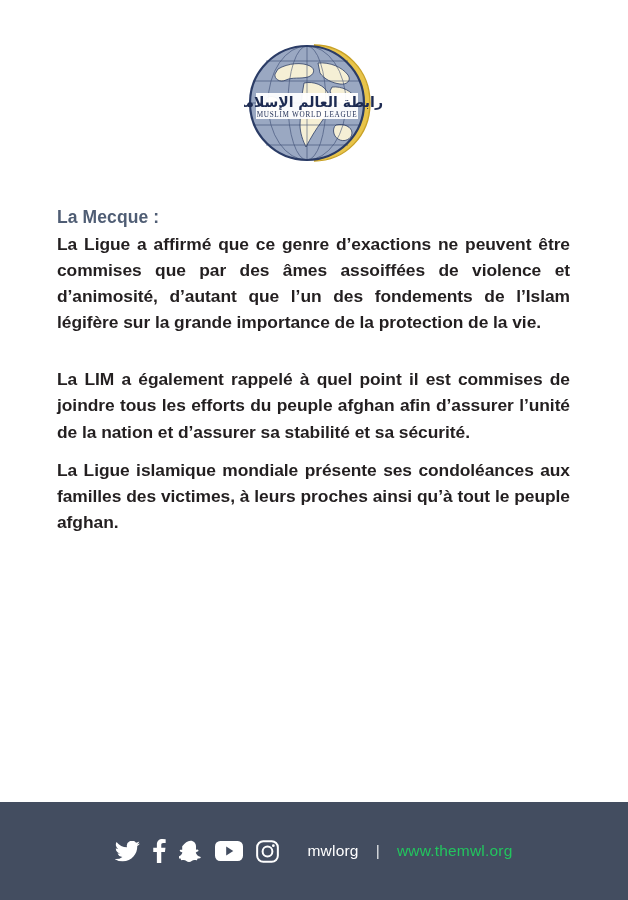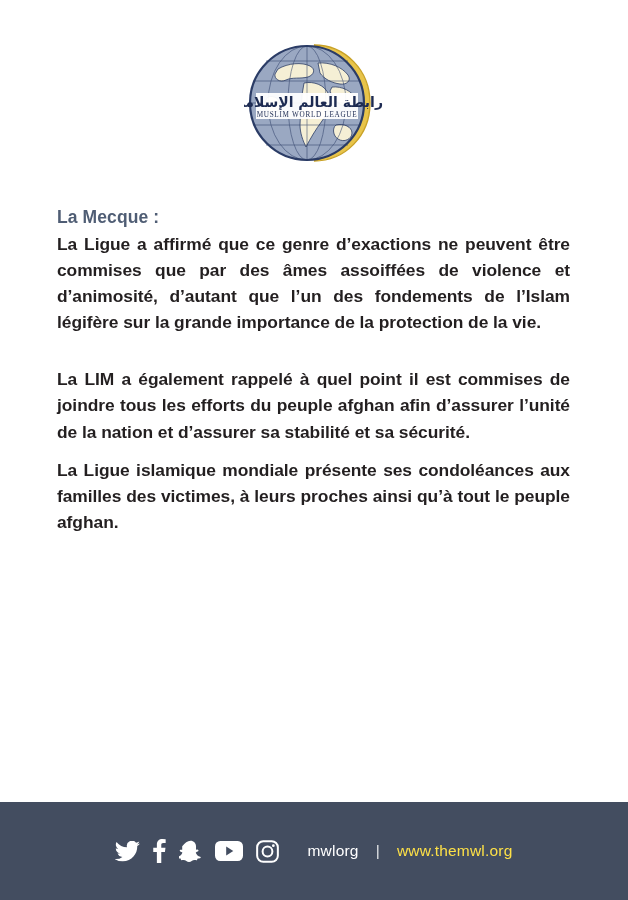--- a/index.html
+++ b/index.html
@@ -104,21 +104,21 @@
     letter-spacing: 0.2px;
   }
 
   .footer-sep {
     margin: 0 17px;
     color: #ffffff;
     opacity: .85;
     font-weight: 300;
   }
 
-  .footer-link { color: #fde047; text-decoration: none; }
+  .footer-link { color: #22c55e; text-decoration: none; }
 </style>
 </head>
 <body>
 
 <div class="poster">
 
   <div class="logo-area">
     <svg class="logo" viewBox="0 0 140 128">
 
       <path d="M70 6 C101 6 126 31 126 64 C126 97 101 122 70 122

